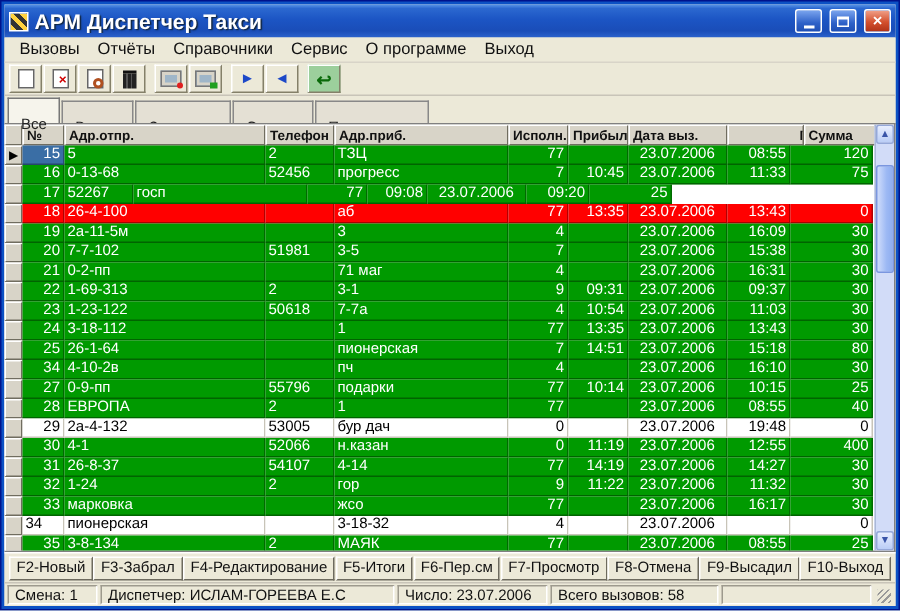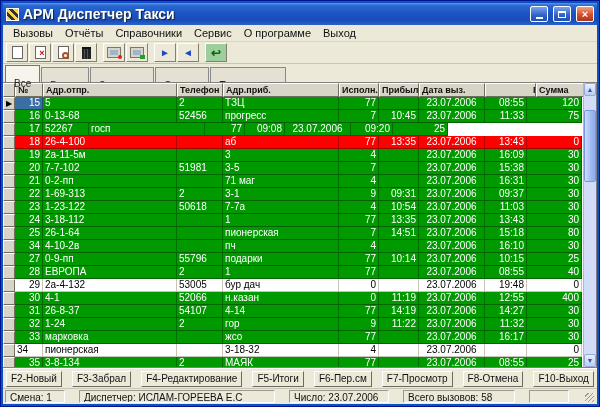--- a/index.html
+++ b/index.html
@@ -103,21 +103,21 @@
   }
 
   
   .fkeys { height:20px; flex:0 0 20px; display:flex; align-items:center; justify-content:space-between; padding:0 3px; background:#ECE9D8; border-top:1px solid #fff; }
   .fk-btn {
     font-size:10px; color:#111; background:#ECE9D8; padding:1px 4px; height:16px;
     border:1px solid; border-color:#FFF #6D6A5E #6D6A5E #FFF; white-space:nowrap;
   }
 
   
-  .statusbar { height:16px; flex:0 0 16px; display:flex; align-items:stretch; gap:14px; padding:1px 2px; background:#ECE9D8; border-top:1px solid #C8C4B8; }
+  .statusbar { height:16px; flex:0 0 16px; display:flex; align-items:stretch; gap:2px; padding:1px 2px; background:#ECE9D8; border-top:1px solid #C8C4B8; }
   .st-seg {
     font-size:10px; color:#111; padding:1px 4px; white-space:nowrap; overflow:hidden;
     border:1px solid; border-color:#9D9A8D #FFF #FFF #9D9A8D;
   }
   .st-fill { flex:1 1 auto; }
   .grip { width:12px; border:none; position:relative; }
   .grip::after { content:""; position:absolute; right:1px; bottom:1px; width:9px; height:9px;
     background:repeating-linear-gradient(135deg,transparent 0 2px,#999 2px 3px); }
 </style>
 </head>
@@ -479,20 +479,21 @@
   </div>
 
   <div class="fkeys">
       <button class="fk-btn">F2-Новый</button>
       <button class="fk-btn">F3-Забрал</button>
       <button class="fk-btn">F4-Редактирование</button>
       <button class="fk-btn">F5-Итоги</button>
       <button class="fk-btn">F6-Пер.см</button>
       <button class="fk-btn">F7-Просмотр</button>
       <button class="fk-btn">F8-Отмена</button>
+      <button class="fk-btn">F9-Высадил</button>
       <button class="fk-btn">F10-Выход</button>
     </div>
 
   <div class="statusbar">
       <div class="st-seg" style="width: 60px;">Смена: 1</div>
       <div class="st-seg" style="width: 196px;">Диспетчер: ИСЛАМ-ГОРЕЕВА Е.С</div>
       <div class="st-seg" style="width: 100px;">Число: 23.07.2006</div>
       <div class="st-seg" style="width: 112px;">Всего вызовов: 58</div>
       <div class="st-seg st-fill"></div>
       <div class="st-seg grip"></div>

